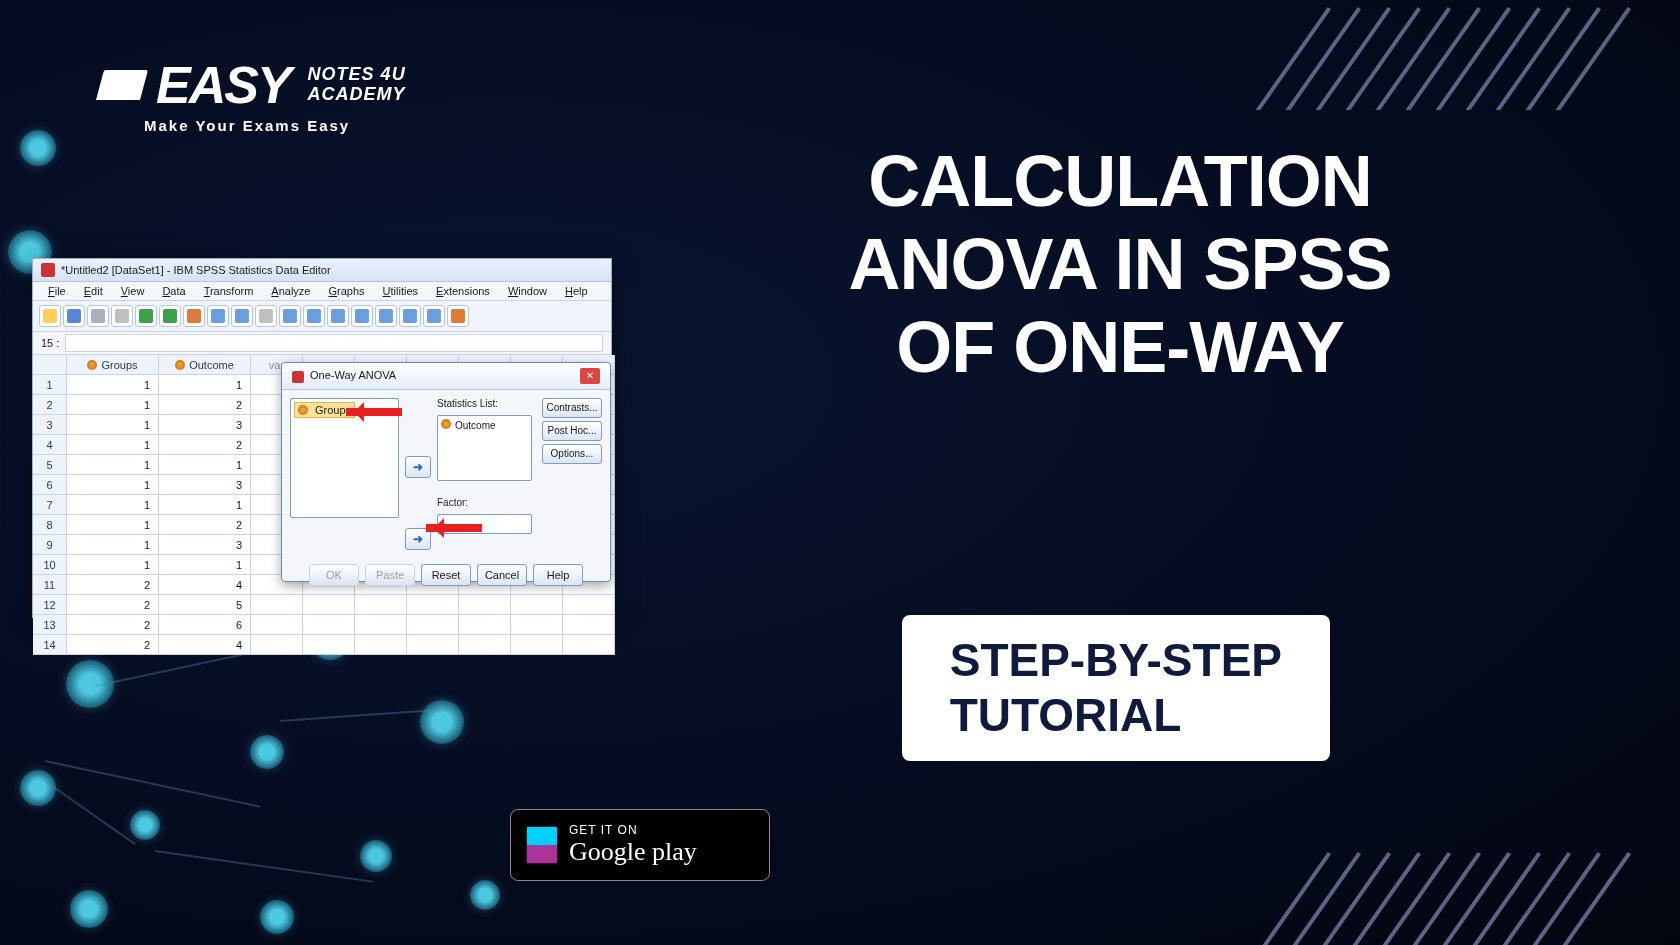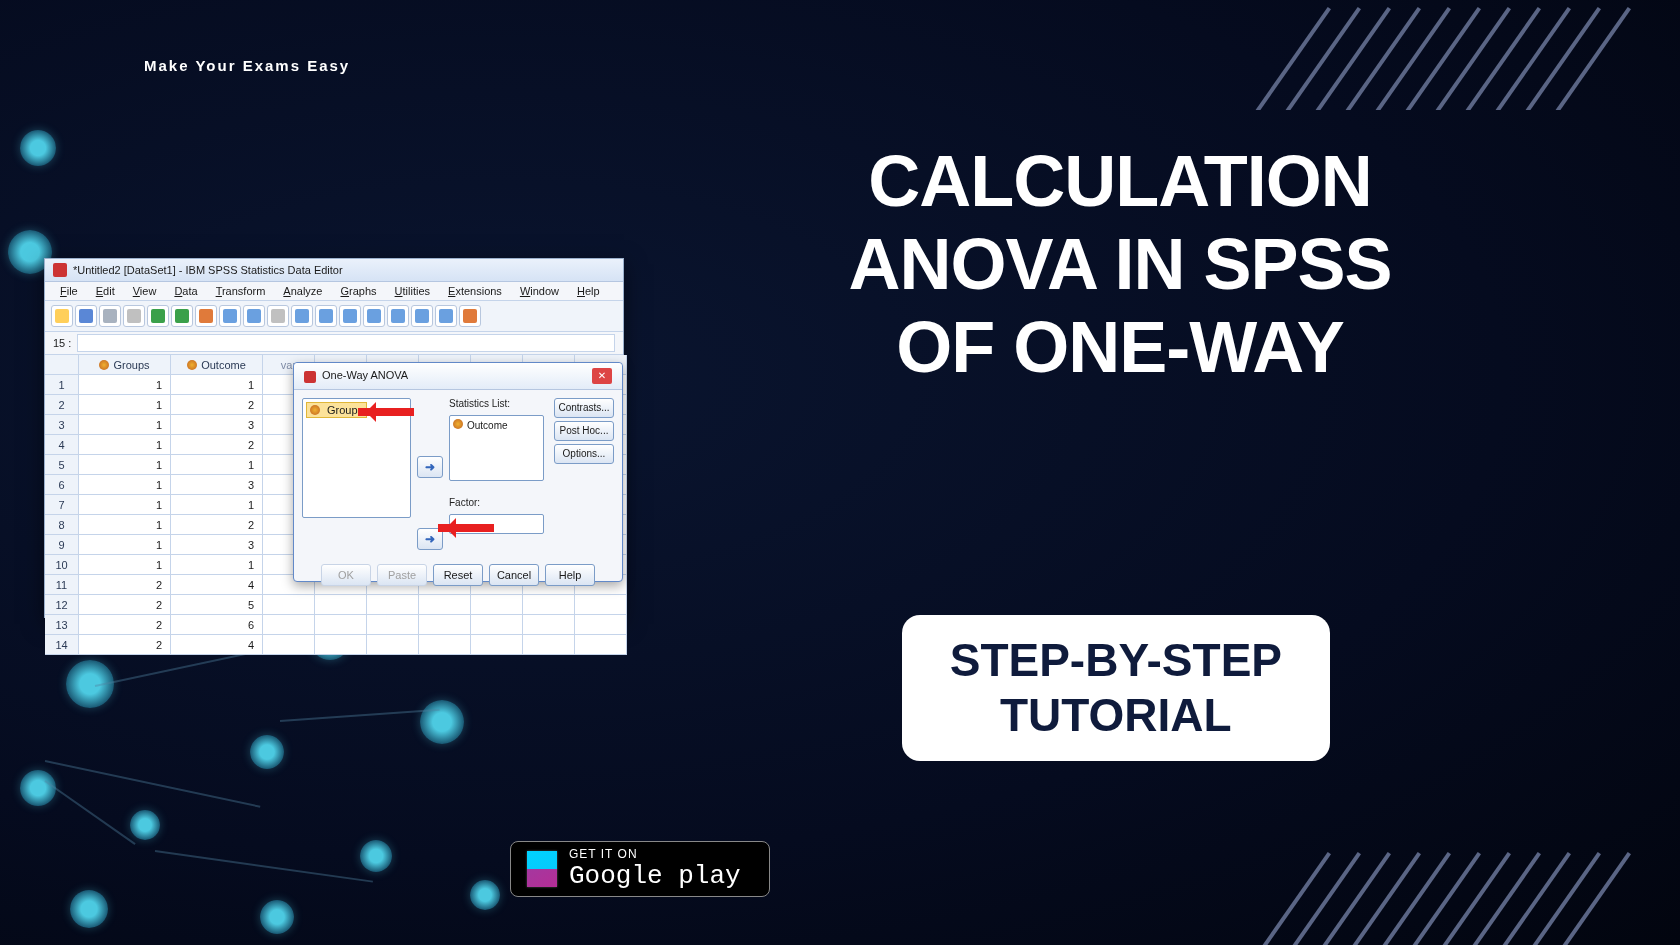--- a/index.html
+++ b/index.html
@@ -100,30 +100,30 @@
     
     .badge {
       position: absolute;
       top: 615px;
       right: 350px;
       background: #fff;
       color: #0f1b3c;
       font-size: 46px;
       font-weight: 800;
       padding: 18px 48px;
-      border-radius: 18px;
-      text-align: center;
+      border-radius: 8px;
+      text-align: left;
       line-height: 1.2;
     }
 
     
     .spss-window {
       position: absolute;
       top: 258px;
-      left: 44px;
+      left: 32px;
       width: 580px;
       height: 360px;
       background: #f4f6fa;
       border: 1px solid #9bb0cc;
       box-shadow: 0 6px 20px rgba(0,0,0,0.5);
       font-family: "Segoe UI", Tahoma, sans-serif;
       font-size: 11px;
       color: #1a1a1a;
     }
     .spss-titlebar {
@@ -240,43 +240,43 @@
     }
     .arrow.left::after {
       right: auto; left: -2px;
       border-left-color: transparent;
       border-right-color: #e82020;
     }
 
     
     .gplay {
       position: absolute;
-      bottom: 48px;
+      bottom: 64px;
       left: 510px;
       width: 260px;
-      height: 56px;
+      height: 72px;
       background: #000;
       border: 1px solid #888;
       border-radius: 8px;
       display: flex;
       align-items: center;
       gap: 12px;
       padding: 0 16px;
       color: #fff;
     }
     .gplay-tri {
       width: 0; height: 0;
       border-top: 18px solid transparent;
       border-bottom: 18px solid transparent;
       border-left: 30px solid;
       border-image: linear-gradient(135deg,#00d2ff,#3a7bd5,#ee0979,#ff6a00) 1;
       filter: drop-shadow(0 0 1px #555);
     }
     .gplay-text small { font-size: 12px; letter-spacing: 1px; display:block; }
-    .gplay-text strong { font-size: 26px; font-weight: 400; font-family: Liberation Mono, monospace; }
+    .gplay-text strong { font-size: 26px; font-weight: 400; font-family: Liberation Serif, serif; }
   </style>
 </head>
 <body>
 
 <div class="stripes stripes-tr">
   <div class="stripe" style="left:20px"></div>
     <div class="stripe" style="left:50px"></div>
     <div class="stripe" style="left:80px"></div>
   <div class="stripe" style="left:110px"></div>
     <div class="stripe" style="left:140px"></div>
@@ -313,20 +313,28 @@
 <div class="node" style="top:890px; left:70px; width:38px; height:38px;"></div>
 <div class="node" style="top:900px; left:260px; width:34px; height:34px;"></div>
 <div class="node" style="top:880px; left:470px; width:30px; height:30px;"></div>
 <div class="edge" style="top:685px; left:95px; width:220px; transform:rotate(-12deg);"></div>
 <div class="edge" style="top:760px; left:45px; width:220px; transform:rotate(12deg);"></div>
 <div class="edge" style="top:720px; left:280px; width:160px; transform:rotate(-4deg);"></div>
 <div class="edge" style="top:850px; left:155px; width:220px; transform:rotate(8deg);"></div>
 <div class="edge" style="top:780px; left:45px; width:110px; transform:rotate(35deg);"></div>
 
 <div class="logo-area">
+  <div class="logo-main">
+    <span class="logo-book"></span>
+    <span>EASY</span>
+    <span class="logo-side">
+      <span>NOTES 4U</span>
+      <span>ACADEMY</span>
+    </span>
+  </div>
   <div class="logo-tagline">Make Your Exams Easy</div>
 </div>
 
 <div class="title">
   <div>CALCULATION</div>
   <div>ANOVA IN SPSS</div>
   <div>OF ONE-WAY</div>
 </div>
 
 <div class="badge">

